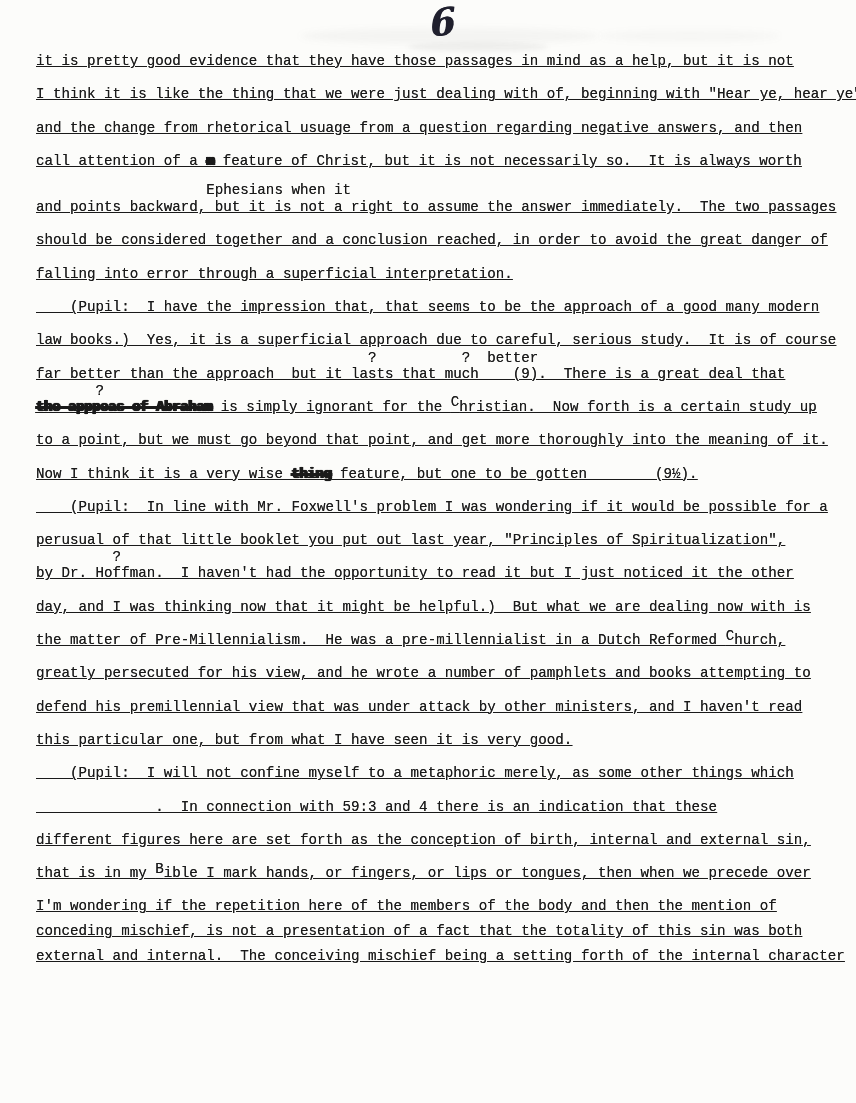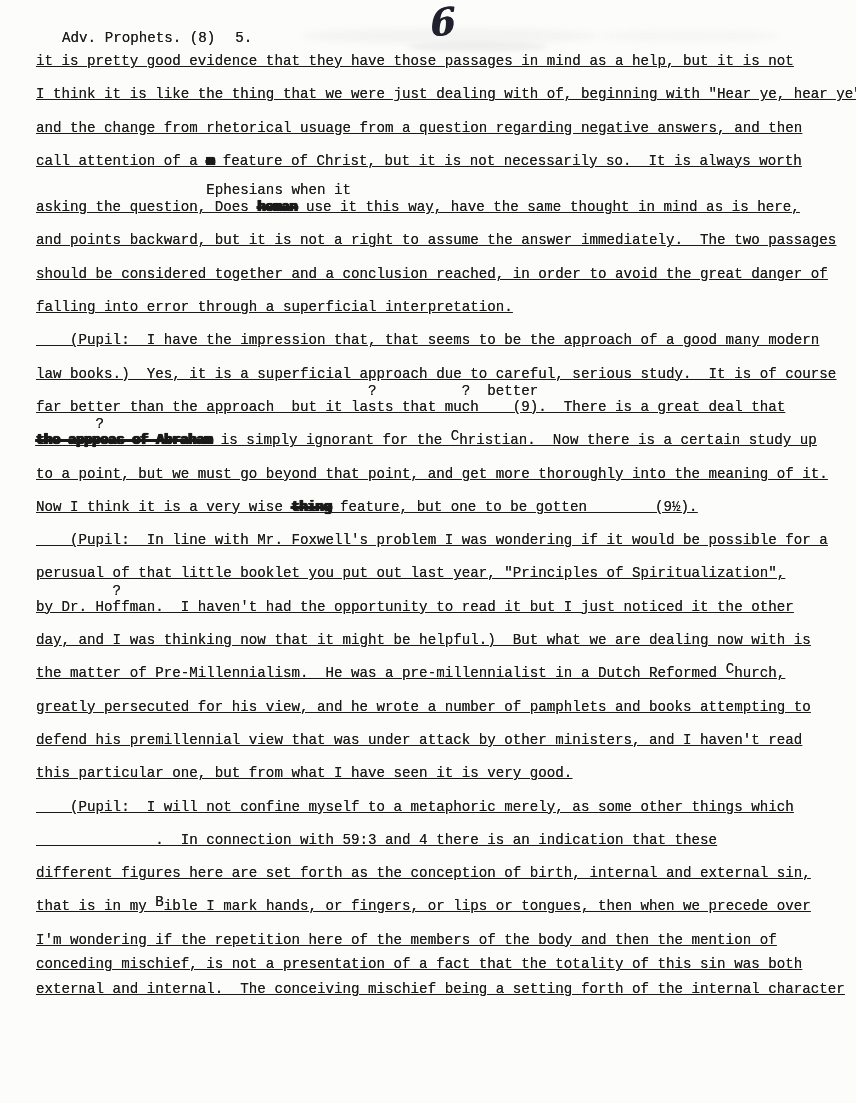--- a/index.html
+++ b/index.html
@@ -53,42 +53,38 @@
   .sup{position:relative;top:-4.5px;}
 </style>
 </head>
 <body>
 
 <div class="page" style="--ink: #1a1a1a; --paper: #fcfcfa; --pen: #20202e;">
   <div class="smudge s1"></div>
   <div class="smudge s2"></div>
   <div class="smudge s3"></div>
 
-  <div class="header">
-    <span>Adv. Prophets. (8)</span><span class="pagenum">5.</span>
-  </div>
 
   <div class="handwritten">6</div>
 
   <div class="content" id="typed-lines">
       <div class="row line"><span>it is pretty good evidence that they have those passages in mind as a help, but it is not</span></div>
       <div class="row line"><span>I think it is like the thing that we were just dealing with of, beginning with "Hear ye, hear ye"</span></div>
       <div class="row line"><span>and the change from rhetorical usuage from a question regarding negative answers, and then</span></div>
       <div class="row line"><span>call attention of a </span><span class="strike">m</span><span> feature of Christ, but it is not necessarily so.  It is always worth</span></div>
       <div class="row insert-above"><span class="lift"><span>                    Ephesians when it</span></span></div>
-      <div class="row line"><span>asking the question, Does </span><span class="strike">homan</span><span> use it this way, have the same thought in mind as is here,</span></div>
       <div class="row line"><span>and points backward, but it is not a right to assume the answer immediately.  The two passages</span></div>
       <div class="row line"><span>should be considered together and a conclusion reached, in order to avoid the great danger of</span></div>
       <div class="row line"><span>falling into error through a superficial interpretation.</span></div>
       <div class="row line"><span>    (Pupil:  I have the impression that, that seems to be the approach of a good many modern</span></div>
       <div class="row line"><span>law books.)  Yes, it is a superficial approach due to careful, serious study.  It is of course</span></div>
       <div class="row insert"><span class="lift"><span>                                       ?          ?  better</span></span></div>
       <div class="row line"><span>far better than the approach  but it lasts that much    (9).  There is a great deal that</span></div>
       <div class="row insert"><span class="lift"><span>       ?</span></span></div>
-      <div class="row line"><span class="strike">the apppeas of Abraham</span><span> is simply ignorant for the </span><span class="sup">C</span><span>hristian.  Now there is a certain study up</span></div>
+      <div class="row line"><span class="strike">the apppeas of Abraham</span><span> is simply ignorant for the </span><span class="sup">C</span><span>hristian.  Now forth is a certain study up</span></div>
       <div class="row line"><span>to a point, but we must go beyond that point, and get more thoroughly into the meaning of it.</span></div>
       <div class="row line"><span>Now I think it is a very wise </span><span class="strike">thing</span><span> feature, but one to be gotten        (9½).</span></div>
       <div class="row line"><span>    (Pupil:  In line with Mr. Foxwell's problem I was wondering if it would be possible for a</span></div>
       <div class="row line"><span>perusual of that little booklet you put out last year, "Principles of Spiritualization",</span></div>
       <div class="row insert"><span class="lift"><span>         ?</span></span></div>
       <div class="row line"><span>by Dr. Hoffman.  I haven't had the opportunity to read it but I just noticed it the other</span></div>
       <div class="row line"><span>day, and I was thinking now that it might be helpful.)  But what we are dealing now with is</span></div>
       <div class="row line"><span>the matter of Pre-Millennialism.  He was a pre-millennialist in a Dutch Reformed </span><span class="sup">C</span><span>hurch,</span></div>
       <div class="row line"><span>greatly persecuted for his view, and he wrote a number of pamphlets and books attempting to</span></div>
       <div class="row line"><span>defend his premillennial view that was under attack by other ministers, and I haven't read</span></div>

